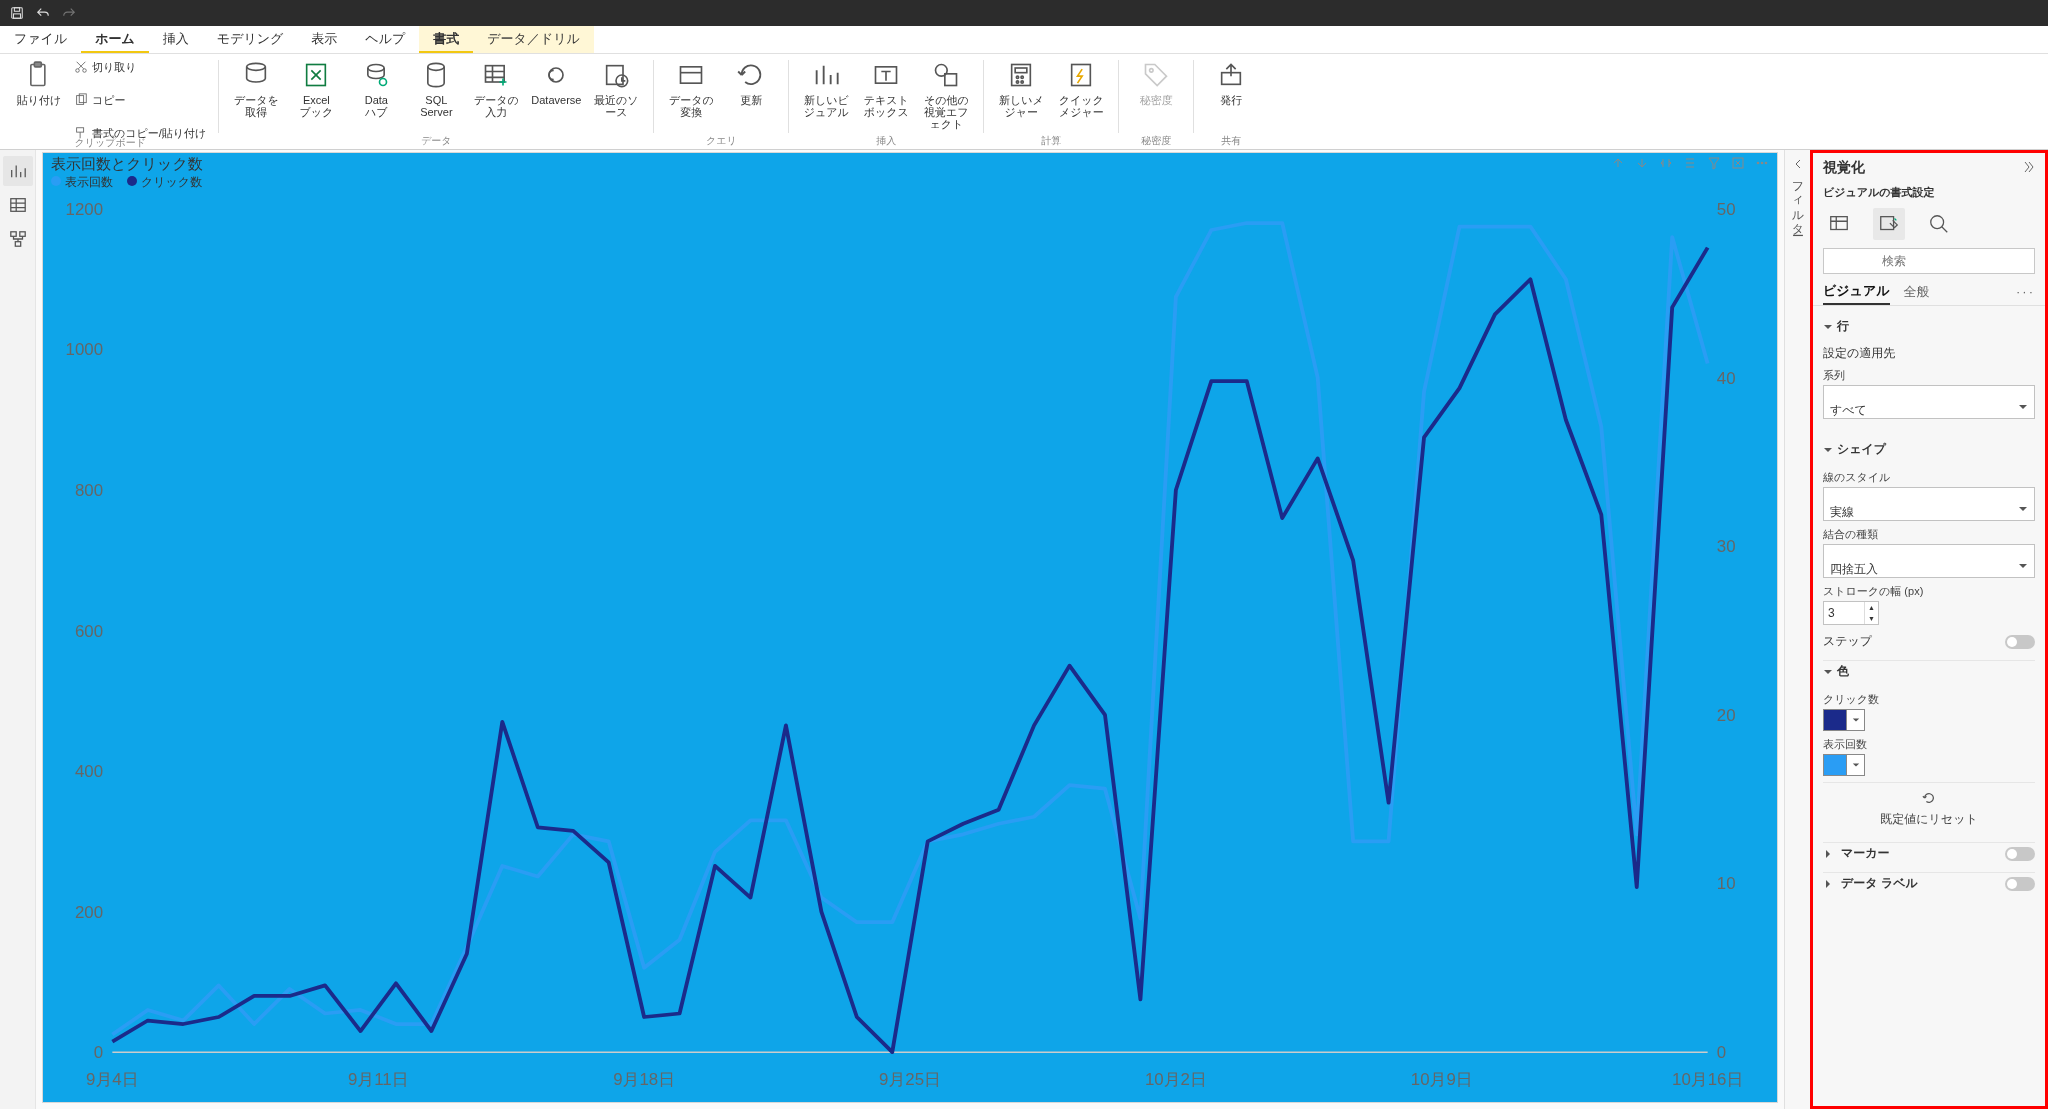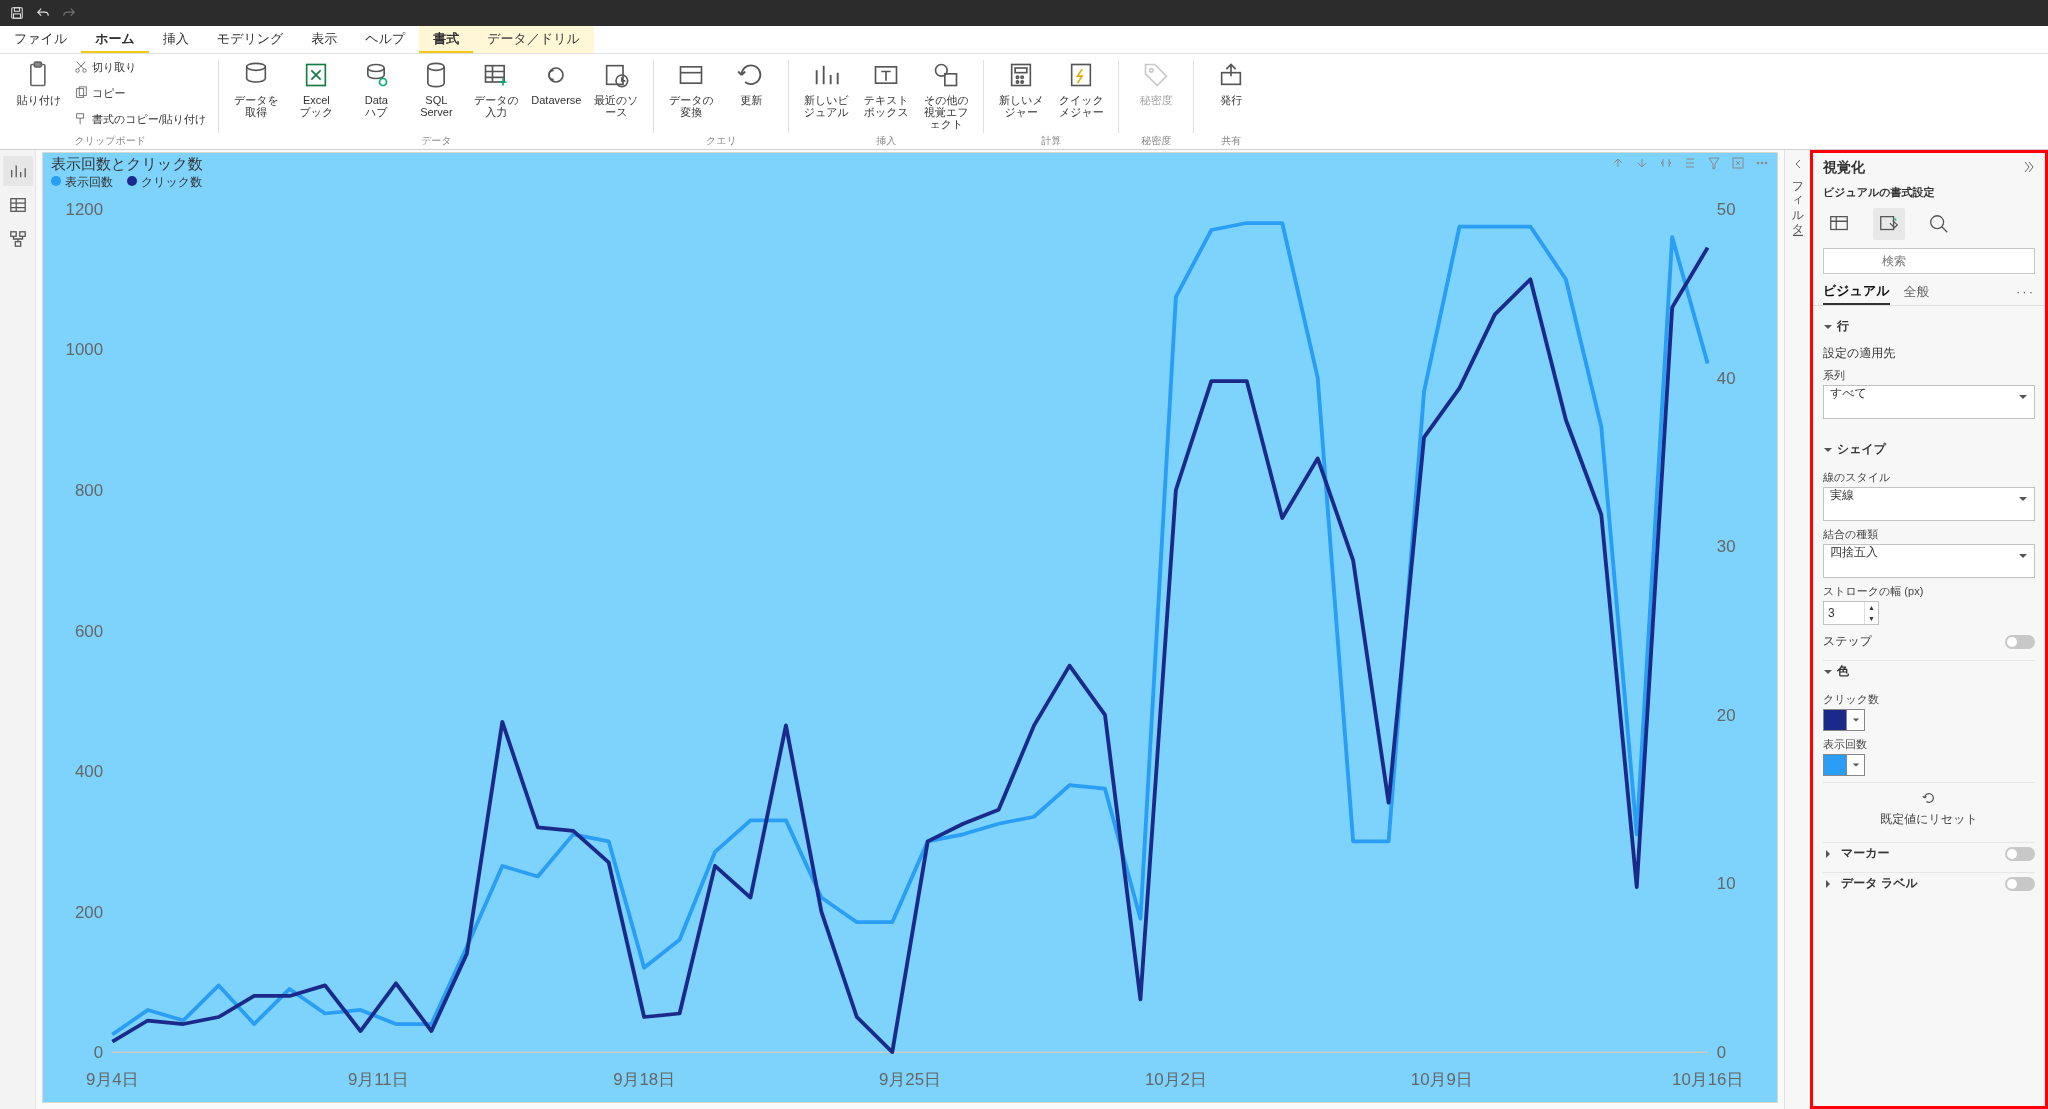--- a/index.html
+++ b/index.html
@@ -22,32 +22,32 @@
 .rgroup { display:flex; flex-direction:column; align-items:center; padding:0 4px; }
 .rgroup .items { display:flex; align-items:flex-start; gap:2px; height:78px; }
 .rgroup .glabel { font-size:10px; color:#888; text-align:center; padding:1px 0; width:100%; border-top:1px solid transparent; }
 .rsep { width:1px; background:#e0e0e0; margin:4px 4px 16px; }
 .rbtn-large { display:flex; flex-direction:column; align-items:center; justify-content:flex-start; width:58px; padding:2px; cursor:pointer; text-align:center; gap:2px; }
 .rbtn-large .ricon { width:34px; height:34px; display:flex; align-items:center; justify-content:center; }
 .rbtn-large .ricon svg { width:28px; height:28px; }
 .rbtn-large .rlabel { font-size:11px; line-height:12px; }
 .rbtn-small { display:flex; align-items:center; gap:4px; padding:1px 4px; cursor:pointer; font-size:11px; height:22px; }
 .rbtn-small svg { width:14px; height:14px; }
-.stack-small { display:flex; flex-direction:column; gap:4px; }
+.stack-small { display:flex; flex-direction:column; gap:11px; }
 .rbtn-large.disabled, .rbtn-small.disabled { opacity:.45; cursor:default; }
 
 
 .main { position:absolute; top:150px; bottom:0; left:0; right:0; display:flex; }
 .leftrail { width:36px; background:#f3f3f3; border-right:1px solid #e5e5e5; display:flex; flex-direction:column; align-items:center; padding-top:6px; gap:4px; }
 .leftrail .lr-btn { width:30px; height:30px; display:flex; align-items:center; justify-content:center; cursor:pointer; border-radius:2px; }
 .leftrail .lr-btn.active { background:#e6e6e6; }
 .leftrail svg { width:18px; height:18px; }
 
 .canvas-area { flex:1; position:relative; background:#fafafa; }
-.visual-card { position:absolute; left:6px; top:2px; right:6px; bottom:6px; background:#7dd3fc; border:1px solid #d8d8d8; }
+.visual-card { position:absolute; left:6px; top:2px; right:6px; bottom:6px; background:#0ea5e9; border:1px solid #d8d8d8; }
 .visual-header { display:flex; align-items:center; justify-content:space-between; padding:2px 8px 0; }
 .visual-title { font-size:15px; color:#333; }
 .visual-tools { display:flex; gap:10px; color:#666; }
 .visual-tools svg { width:14px; height:14px; }
 .legend { display:flex; gap:14px; padding:0 8px 2px; font-size:12px; color:#333; align-items:center; }
 .legend .dot { width:10px; height:10px; border-radius:50%; display:inline-block; margin-right:4px; }
 .chart-wrap { position:absolute; left:8px; right:8px; top:44px; bottom:8px; }
 .chart-wrap svg { width:100%; height:100%; }
 .axis-text { font-size:11px; fill:#666; }
 
@@ -65,21 +65,21 @@
 .rp-search { margin:4px 10px; display:flex; align-items:center; border:1px solid #c8c8c8; background:#fff; height:26px; padding:0 6px; gap:6px; }
 .rp-search input { border:none; outline:none; flex:1; font-size:12px; background:transparent;margin-left:46px; }
 .rp-tabs { display:flex; align-items:center; padding:0 10px; gap:14px; border-bottom:1px solid #e0e0e0; height:28px; font-size:13px; }
 .rp-tabs .rpt { cursor:pointer; color:#666; height:100%; display:flex; align-items:center; }
 .rp-tabs .rpt.active { color:#111; font-weight:600; border-bottom:2px solid #333; }
 .rp-tabs .dots { margin-left:auto; color:#666; cursor:pointer; letter-spacing:2px; }
 .rp-scroll { flex:1; overflow-y:auto; padding:6px 10px 10px; }
 .acc-head { display:flex; align-items:center; gap:4px; font-weight:600; font-size:12px; padding:6px 0; cursor:pointer; }
 .acc-head.collapsed svg { transform:rotate(-90deg); }
 .field-label { font-size:11px; color:#444; margin-top:6px; }
-.dropdown { margin-top:2px; height:24px; border:1px solid #c2c2c2; background:#fff; display:flex; align-items:flex-end; justify-content:space-between; padding:16px 6px; font-size:12px; cursor:pointer; }
+.dropdown { margin-top:2px; height:24px; border:1px solid #c2c2c2; background:#fff; display:flex; align-items:flex-start; justify-content:space-between; padding:16px 6px; font-size:12px; cursor:pointer; }
 .dropdown svg { width:10px; height:10px; }
 .num-input { margin-top:2px; width:56px; height:24px; border:1px solid #c2c2c2; background:#fff; display:flex; align-items:center; padding:0 4px; font-size:12px; position:relative; }
 .num-input .spin { position:absolute; right:0; top:0; bottom:0; width:14px; display:flex; flex-direction:column; }
 .num-input .spin div { flex:1; display:flex; align-items:center; justify-content:center; font-size:7px; border-left:1px solid #ddd; cursor:pointer; }
 .toggle-row { display:flex; align-items:center; justify-content:space-between; padding:8px 0 4px; }
 .toggle { width:30px; height:14px; border-radius:7px; background:#c8c8c8; position:relative; cursor:pointer; }
 .toggle .knob { position:absolute; width:10px; height:10px; background:#fff; border-radius:50%; top:2px; left:2px; }
 .color-pick { margin-top:2px; display:flex; align-items:center; gap:0; }
 .color-pick .sw { width:24px; height:22px; border:1px solid #888; cursor:pointer; }
 .color-pick .dd { width:18px; height:22px; border:1px solid #888; border-left:none; display:flex; align-items:center; justify-content:center; cursor:pointer; background:#fff; }

